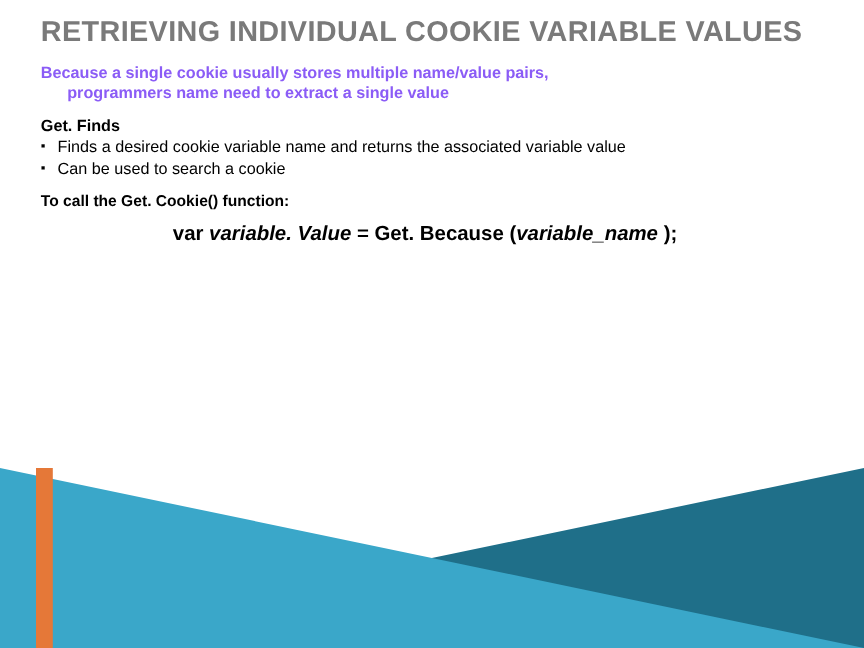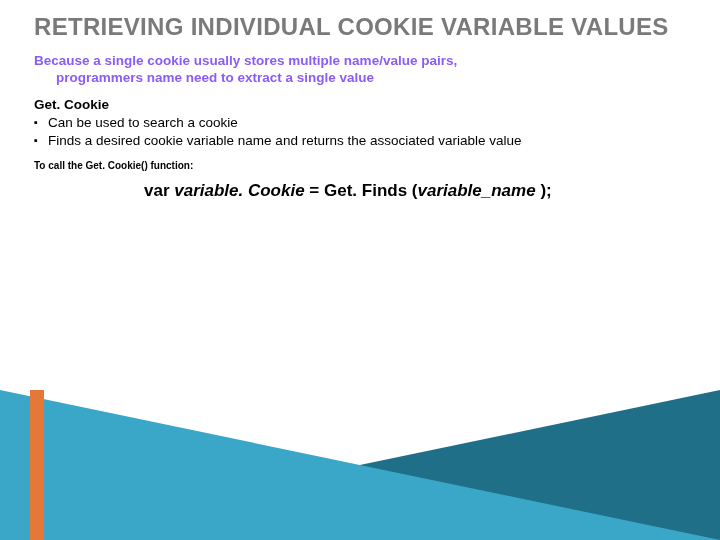--- a/index.html
+++ b/index.html
@@ -6,51 +6,51 @@
   html, body { width: 720px; height: 540px; font-family: Arial, Helvetica, sans-serif; background: #fff; overflow: hidden; }
   .slide { position: relative; width: 720px; height: 540px; }
   .content { padding: 14px 34px 0 34px; }
   .title { font-size: 24px; font-weight: 700; letter-spacing: 0.3px; color: #7a7a7a; line-height: 1.12; margin-bottom: 12px; }
   .lead { font-size: 13.5px; font-weight: 700; color: #8b5cf6; line-height: 1.25; max-width: 560px; }
   .lead .indent { display: block; padding-left: 22px; }
   .subhead { font-size: 13.5px; font-weight: 700; color: #000; margin-top: 10px; }
   .bullets { list-style: none; margin-top: 2px; }
   .bullets li { font-size: 13.5px; color: #000; line-height: 1.35; padding-left: 14px; position: relative; }
   .bullets li::before { content: "\25AA"; position: absolute; left: 0; top: 0; font-size: 11px; line-height: 1.6; color: #000; }
-  .call { font-size: 10px; font-weight: 700; color: #000; margin-top: 10px; }
+  .call { font-size: 13px; font-weight: 700; color: #000; margin-top: 10px; }
   .code { font-size: 17px; font-weight: 700; color: #000; margin-top: 10px; padding-left: 110px; }
   .code .ital { font-style: italic; }
   .footer { position: absolute; left: 0; bottom: 0; width: 720px; height: 150px; }
   .tri-dark { position: absolute; left: 0; bottom: 0; width: 0; height: 0; border-left: 720px solid transparent; border-bottom: 150px solid #1f6f89; }
   .tri-light { position: absolute; left: 0; bottom: 0; width: 0; height: 0; border-right: 720px solid transparent; border-bottom: 150px solid #3aa7c9; }
   .vbar { position: absolute; left: 30px; bottom: 0; width: 14px; height: 150px; background: #e57838; }
 </style>
 </head>
 <body>
 <div class="slide">
 
   <div class="content">
     <h1 class="title">RETRIEVING INDIVIDUAL COOKIE VARIABLE VALUES</h1>
 
     <p class="lead">
       <span>Because a single cookie usually stores multiple name/value pairs,</span>
       <span class="indent">programmers name need to extract a single value</span>
     </p>
 
-    <p class="subhead">Get. Cookie</p>
+    <p class="subhead">Get. Finds</p>
 
     <ul class="bullets">
+      <li>Finds a desired cookie variable name and returns the associated variable value</li>
       <li>Can be used to search a cookie</li>
-      <li>Finds a desired cookie variable name and returns the associated variable value</li>
     </ul>
 
     <p class="call">To call the Get. Cookie() function:</p>
 
     <p class="code">
-      <span>var </span><span class="ital">variable. Cookie</span><span> = Get. Finds (</span><span class="ital">variable_name </span><span>);</span>
+      <span>var </span><span class="ital">variable. Value</span><span> = Get. Because (</span><span class="ital">variable_name </span><span>);</span>
     </p>
   </div>
 
   <div class="footer">
     <div class="tri-dark"></div>
     <div class="tri-light"></div>
     <div class="vbar"></div>
   </div>
 </div>
 

